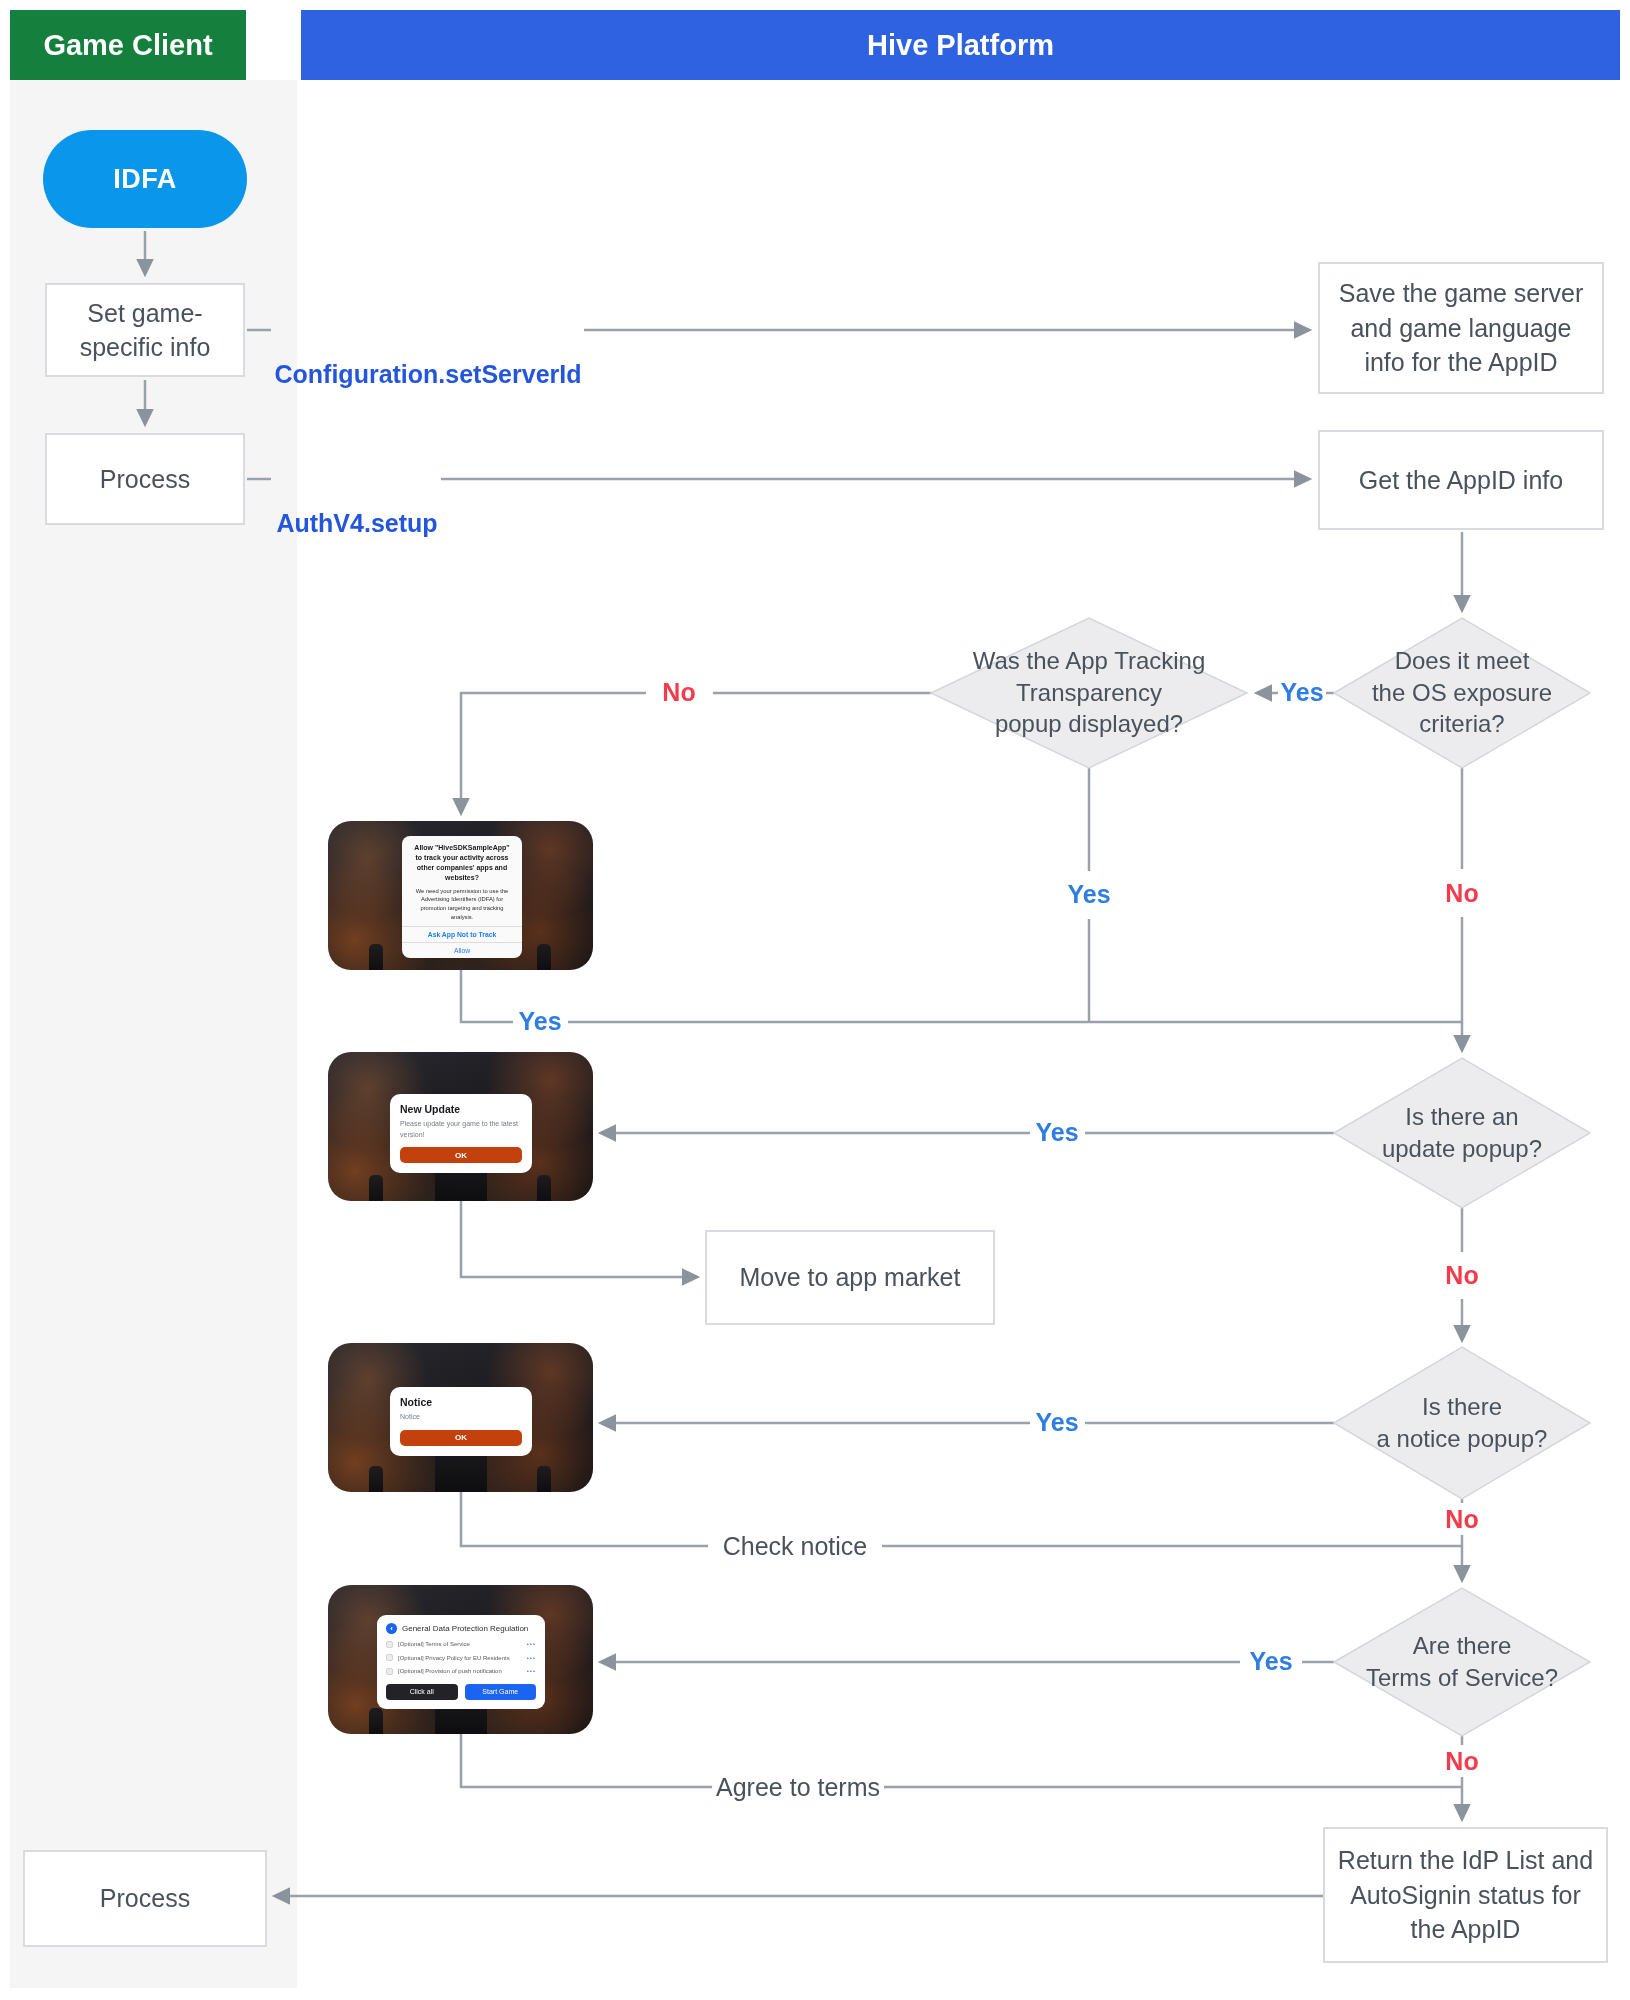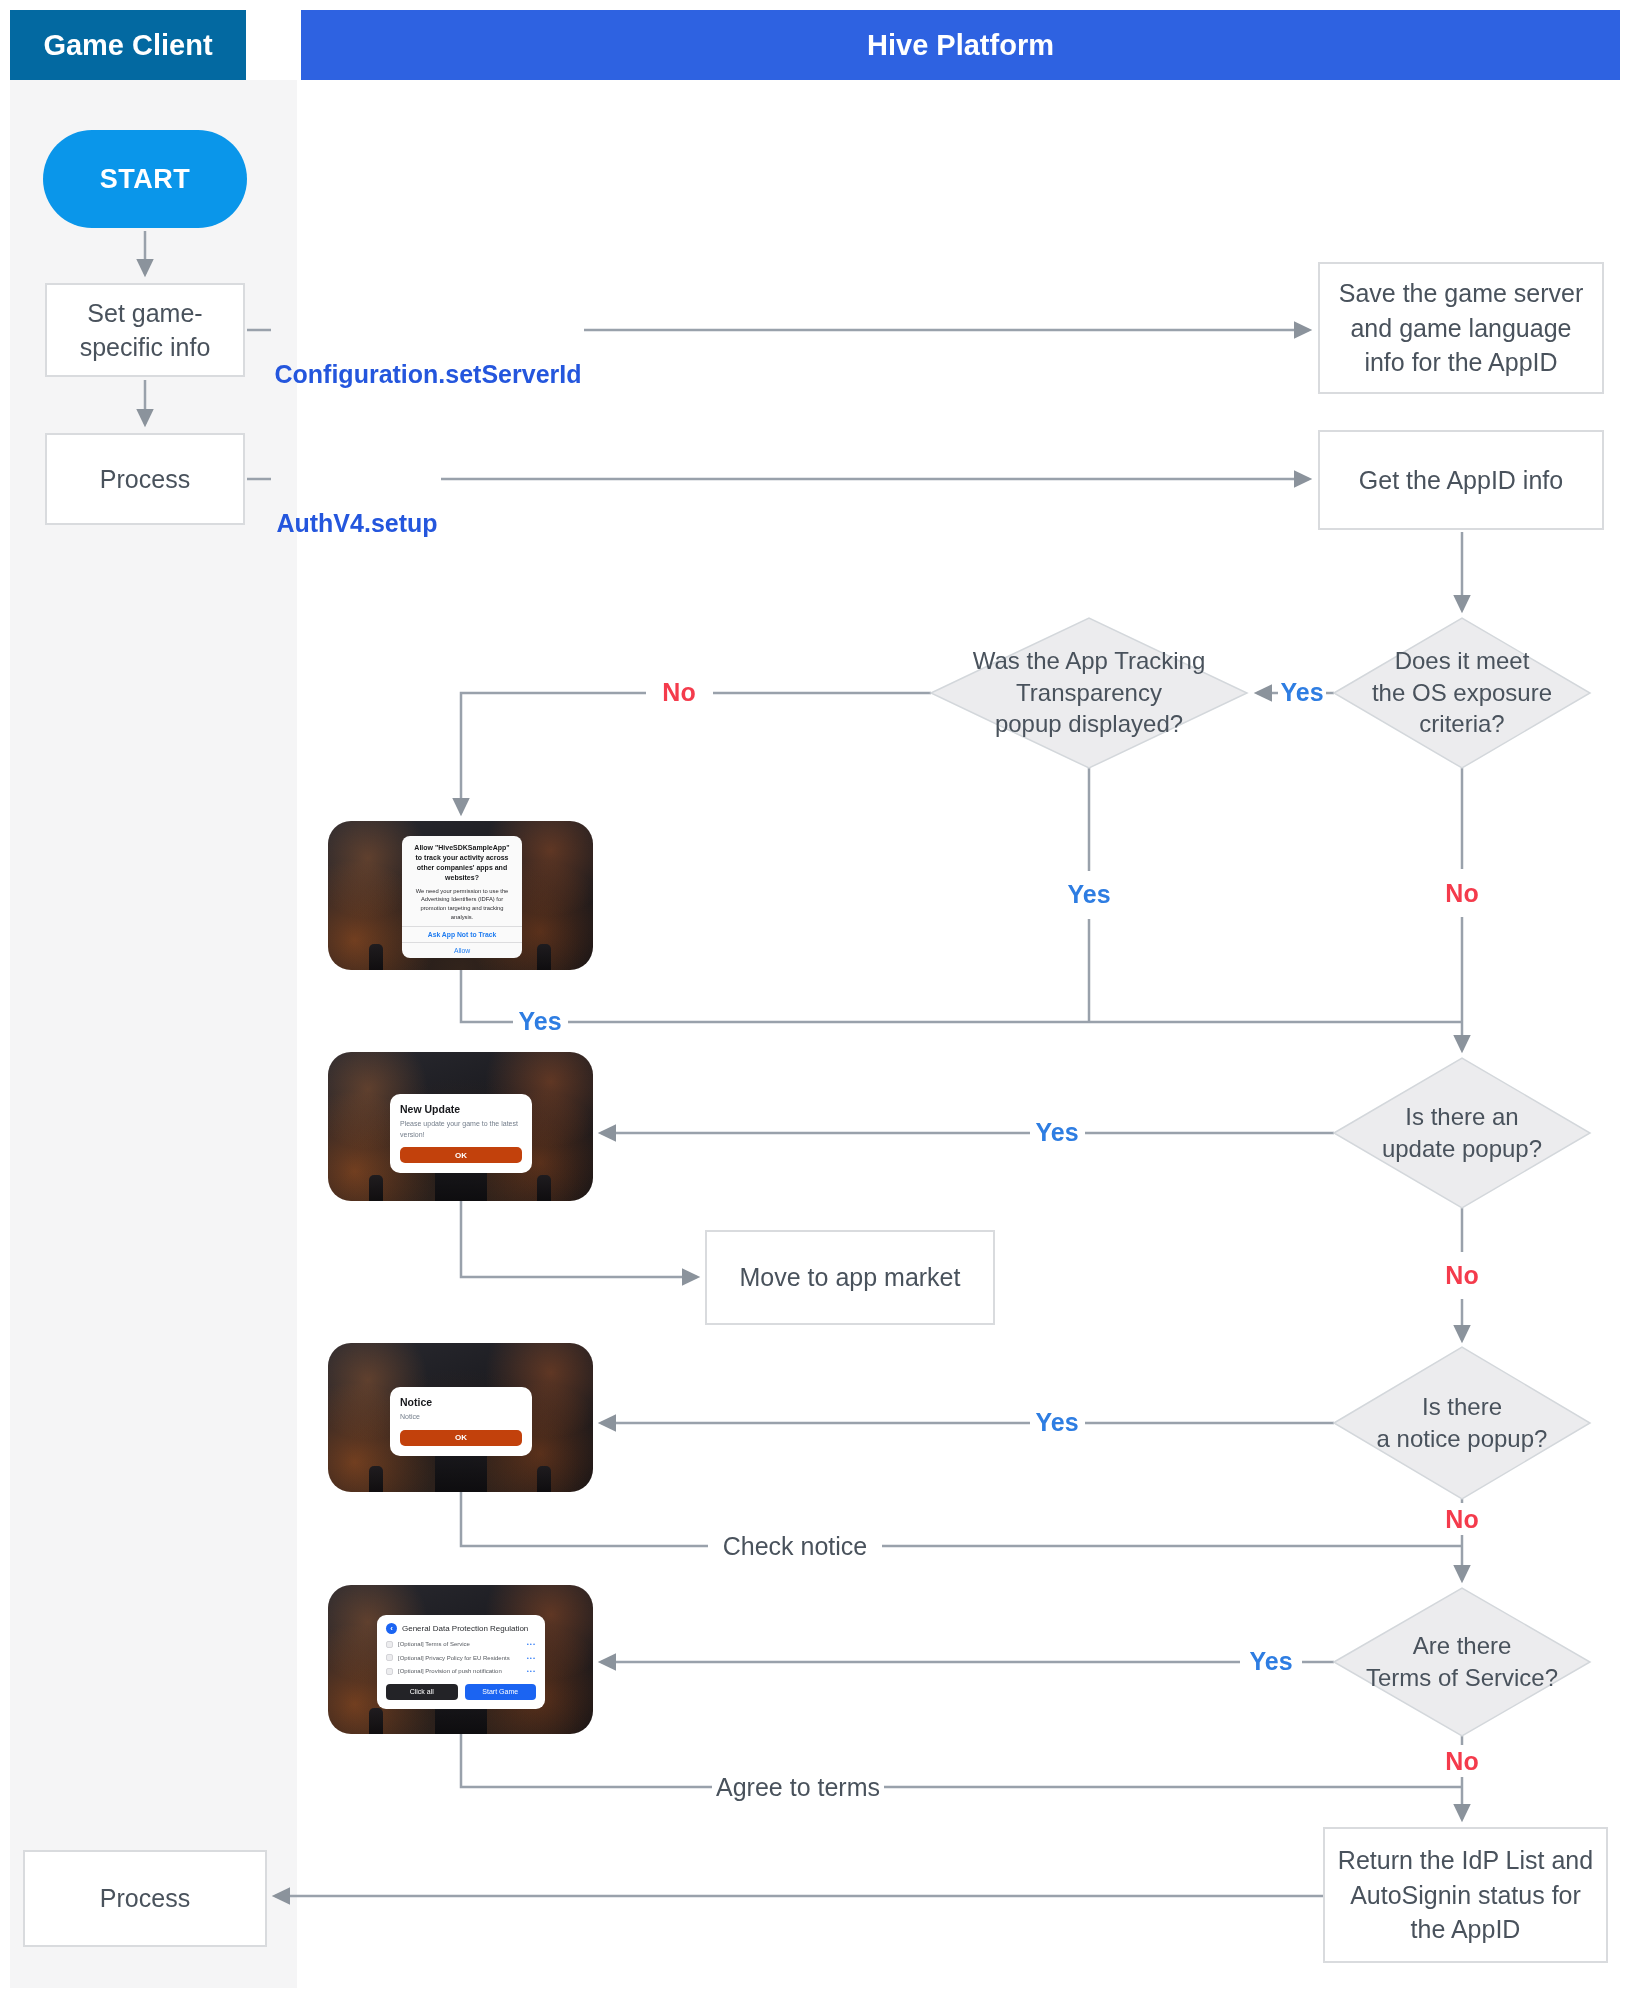--- a/index.html
+++ b/index.html
@@ -1,21 +1,21 @@
 <!DOCTYPE html>
 <html><head>
 <meta charset="utf-8">
 <style>
   html,body{margin:0;padding:0;background:#fff;}
   .canvas{position:relative;width:1630px;height:2000px;background:#ffffff;
           font-family:"Liberation Sans", sans-serif;overflow:hidden;}
   .lane-bg{position:absolute;left:10px;top:80px;width:287px;height:1908px;background:#f5f5f6;}
   .band{position:absolute;top:10px;height:70px;display:flex;align-items:center;justify-content:center;
         color:#fff;font-weight:bold;font-size:29px;}
-  .band-left{left:10px;width:236px;background:#0369a1;}
+  .band-left{left:10px;width:236px;background:#15803d;}
   .band-right{left:301px;width:1319px;background:#2e62e1;}
   .wires{position:absolute;left:0;top:0;}
   .start{position:absolute;left:43px;top:130px;width:204px;height:98px;border-radius:49px;
          background:#0a96ea;color:#fff;font-weight:bold;font-size:27px;
          display:flex;align-items:center;justify-content:center;letter-spacing:.5px;}
   .box{position:absolute;background:#fff;border:2px solid #d9dbde;color:#49525c;
        display:flex;align-items:center;justify-content:center;text-align:center;
        font-size:25px;line-height:1.38;white-space:pre-line;box-sizing:border-box;}
   .b-setinfo{left:45px;top:283px;width:200px;height:94px;}
   .b-process-top{left:45px;top:433px;width:200px;height:92px;}
@@ -128,21 +128,21 @@
     </g>
     <g fill="#ececee" stroke="#d3d7db" stroke-width="1.5">
       <polygon points="931,693 1089,618 1247,693 1089,768"></polygon>
       <polygon points="1334,693 1462,618 1590,693 1462,768"></polygon>
       <polygon points="1334,1133 1462,1058 1590,1133 1462,1208"></polygon>
       <polygon points="1334,1423 1462,1347 1590,1423 1462,1499"></polygon>
       <polygon points="1334,1662 1462,1588 1590,1662 1462,1736"></polygon>
     </g>
   </svg>
 
-  <div class="start">START</div>
+  <div class="start">IDFA</div>
   <div class="box b-setinfo">Set game-
 specific info</div>
   <div class="box b-process-top">Process</div>
   <div class="box b-save">Save the game server
 and game language
 info for the AppID</div>
   <div class="box b-get">Get the AppID info</div>
   <div class="box b-market">Move to app market</div>
   <div class="box b-return">Return the IdP List and
 AutoSignin status for

